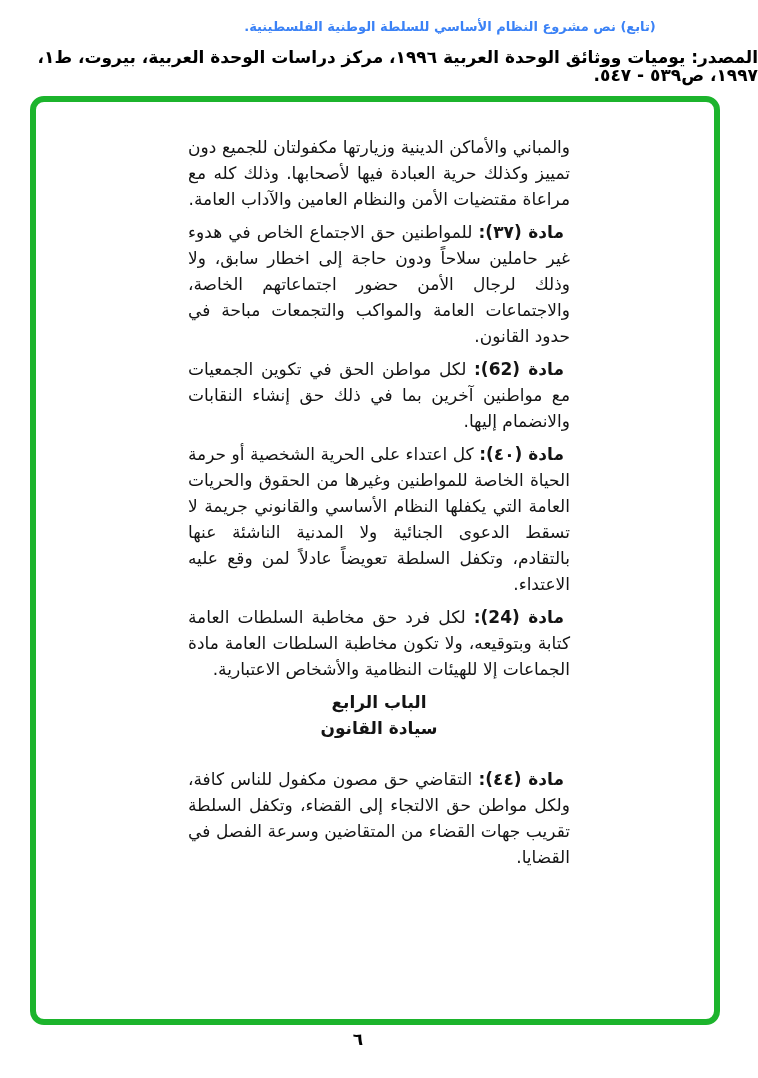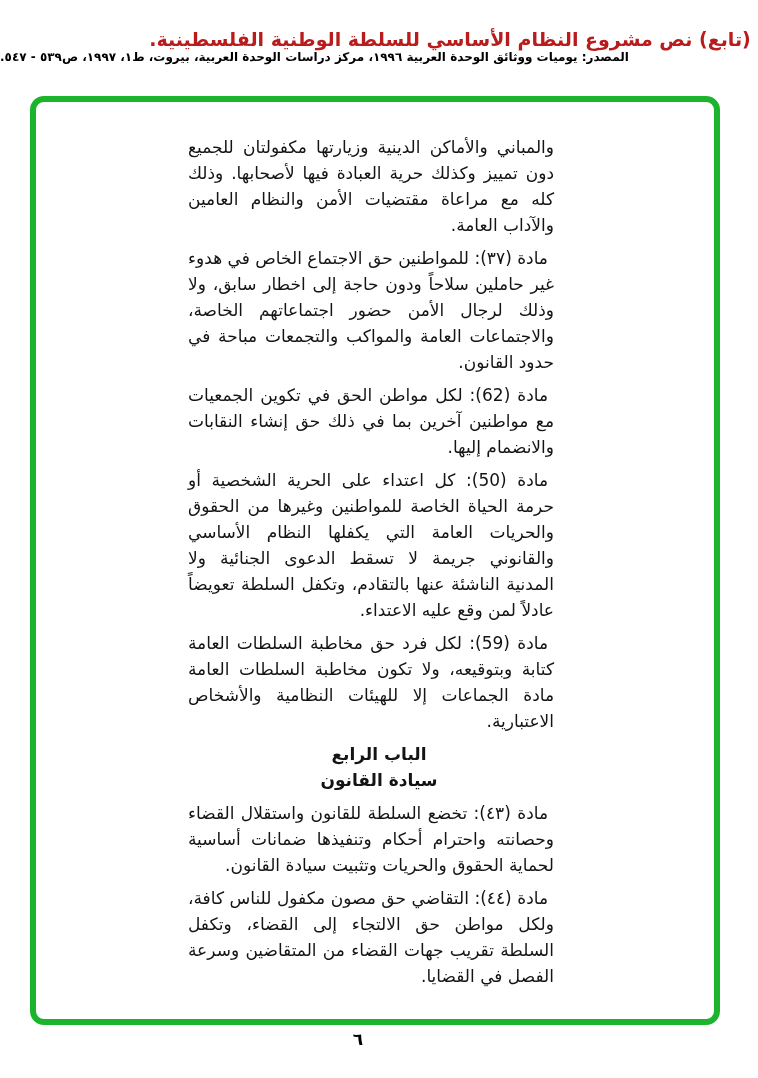--- a/index.html
+++ b/index.html
@@ -10,39 +10,39 @@
   body {
     position: relative;
     width: 758px;
     height: 1078px;
     font-family: "DejaVu Sans", sans-serif;
     color: #0a0a0a;
     overflow: hidden;
   }
   .header-title {
     position: absolute;
-    top: 28px;
+    top: 16px;
     left: 142px;
     right: 0;
     text-align: center;
     direction: rtl;
     font-weight: bold;
-    font-size: 19px;
+    font-size: 13px;
     line-height: 22px;
-    color: #b91c1c;
+    color: #3b82f6;
   }
   .header-source {
     position: absolute;
     top: 48px;
     left: 0;
     right: 0;
-    text-align: left;
+    text-align: right;
     direction: rtl;
     font-weight: bold;
-    font-size: 12px;
+    font-size: 17px;
     line-height: 18px;
     color: #000;
   }
   .frame {
     position: absolute;
     left: 30px;
     top: 96px;
     width: 690px;
     height: 929px;
     box-sizing: border-box;
@@ -55,33 +55,33 @@
     left: 188px;
     top: 134px;
     width: 382px;
     direction: rtl;
     text-align: justify;
     font-size: 17px;
     line-height: 26px;
     color: #141414;
   }
   .para {
-    margin: 0 16px 7px 0;
+    margin: 0 0 7px 0;
     text-indent: 6px;
   }
   .para.no-indent {
     text-indent: 0;
   }
   .article-label {
-    font-weight: normal;
+    font-weight: bold;
   }
   .section-heading {
     text-align: center;
     font-weight: bold;
-    margin: 5px 0 7px 0;
+    margin: 5px 0 25px 0;
   }
   .section-heading div {
     line-height: 26px;
   }
   .page-number {
     position: absolute;
     top: 1029px;
     left: 0;
     width: 716px;
     text-align: center;
@@ -101,29 +101,28 @@
 </div>
 
 <div class="text-column">
 
   <p class="para no-indent"><span>والمباني والأماكن الدينية وزيارتها مكفولتان للجميع دون تمييز وكذلك حرية العبادة فيها لأصحابها. وذلك كله مع مراعاة مقتضيات الأمن والنظام العامين والآداب العامة.</span></p>
 
   <p class="para"><b class="article-label">مادة (٣٧):</b> <span>للمواطنين حق الاجتماع الخاص في هدوء غير حاملين سلاحاً ودون حاجة إلى اخطار سابق، ولا وذلك لرجال الأمن حضور اجتماعاتهم الخاصة، والاجتماعات العامة والمواكب والتجمعات مباحة في حدود القانون.</span></p>
 
   <p class="para"><b class="article-label">مادة (62):</b> <span>لكل مواطن الحق في تكوين الجمعيات مع مواطنين آخرين بما في ذلك حق إنشاء النقابات والانضمام إليها.</span></p>
 
-  <p class="para"><b class="article-label">مادة (50):</b> <span>كل اعتداء على الحرية الشخصية أو حرمة الحياة الخاصة للمواطنين وغيرها من الحقوق والحريات العامة التي يكفلها النظام الأساسي والقانوني جريمة لا تسقط الدعوى الجنائية ولا المدنية الناشئة عنها بالتقادم، وتكفل السلطة تعويضاً عادلاً لمن وقع عليه الاعتداء.</span></p>
+  <p class="para"><b class="article-label">مادة (٤٠):</b> <span>كل اعتداء على الحرية الشخصية أو حرمة الحياة الخاصة للمواطنين وغيرها من الحقوق والحريات العامة التي يكفلها النظام الأساسي والقانوني جريمة لا تسقط الدعوى الجنائية ولا المدنية الناشئة عنها بالتقادم، وتكفل السلطة تعويضاً عادلاً لمن وقع عليه الاعتداء.</span></p>
 
-  <p class="para"><b class="article-label">مادة (59):</b> <span>لكل فرد حق مخاطبة السلطات العامة كتابة وبتوقيعه، ولا تكون مخاطبة السلطات العامة مادة الجماعات إلا للهيئات النظامية والأشخاص الاعتبارية.</span></p>
+  <p class="para"><b class="article-label">مادة (24):</b> <span>لكل فرد حق مخاطبة السلطات العامة كتابة وبتوقيعه، ولا تكون مخاطبة السلطات العامة مادة الجماعات إلا للهيئات النظامية والأشخاص الاعتبارية.</span></p>
 
   <div class="section-heading">
     <div>الباب الرابع</div>
     <div>سيادة القانون</div>
   </div>
 
 
-  <p class="para"><b class="article-label">مادة (٤٣):</b> <span>تخضع السلطة للقانون واستقلال القضاء وحصانته واحترام أحكام وتنفيذها ضمانات أساسية لحماية الحقوق والحريات وتثبيت سيادة القانون.</span></p>
 
   <p class="para"><b class="article-label">مادة (٤٤):</b> <span>التقاضي حق مصون مكفول للناس كافة، ولكل مواطن حق الالتجاء إلى القضاء، وتكفل السلطة تقريب جهات القضاء من المتقاضين وسرعة الفصل في القضايا.</span></p>
 
 </div>
 
 <div class="page-number">٦</div>
 
 </body></html>

